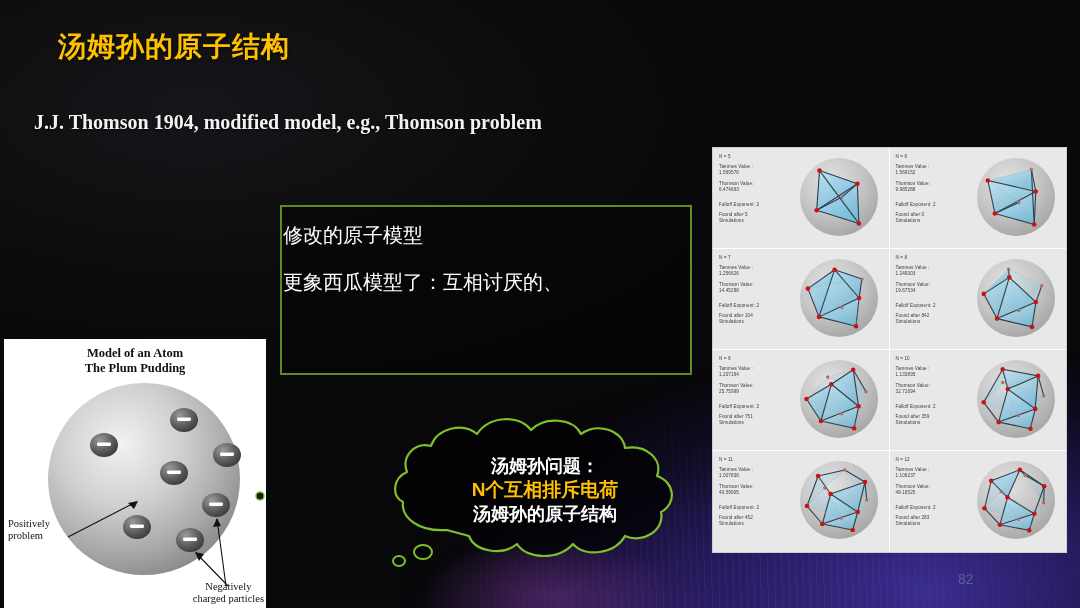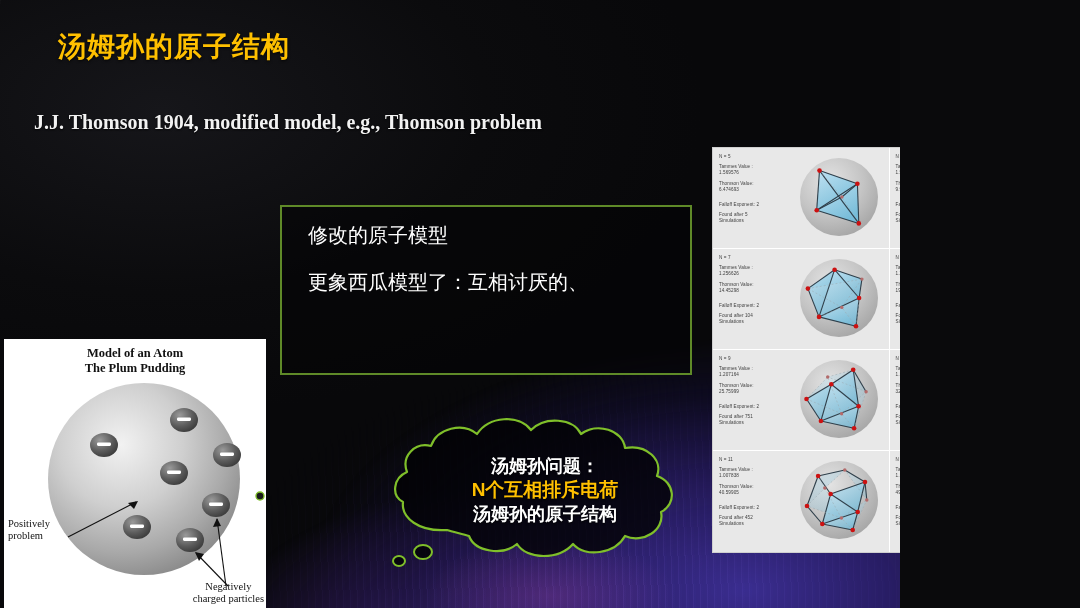--- a/index.html
+++ b/index.html
@@ -6,21 +6,21 @@
   html, body { width: 1080px; height: 608px; overflow: hidden; }
   body {
     font-family: "Liberation Sans", sans-serif;
     background: #0a0a0c;
     position: relative;
   }
 
   
   #slide {
     position: absolute; inset: 0;
-    width: 900px; height: 608px;
+    width: 1080px; height: 608px;
     background: #08080a;
     overflow: hidden;
   }
   .bg-dark {
     position: absolute; inset: 0;
     background:
       radial-gradient(ellipse 60% 50% at 18% 18%, #16161a 0%, #0b0b0d 60%, #08080a 100%),
       linear-gradient(135deg, #101015 0%, #0a0a0c 55%, #07070a 100%);
   }
   
@@ -82,21 +82,21 @@
     white-space: nowrap;
     text-shadow: 0 1px 2px rgba(0,0,0,.9);
   }
 
   
   #textbox {
     position: absolute; left: 280px; top: 205px;
     width: 412px; height: 170px;
     border: 2px solid #5f8a28;
     background: rgba(4,4,6,0.55);
-    padding: 16px 18px 0 26px;
+    padding: 16px 18px 0 1px;
   }
   #textbox .line {
     color: #ffffff;
     font-size: 20px;
     line-height: 25px;
     white-space: nowrap;
   }
   #textbox .gap { height: 22px; }
 
   

